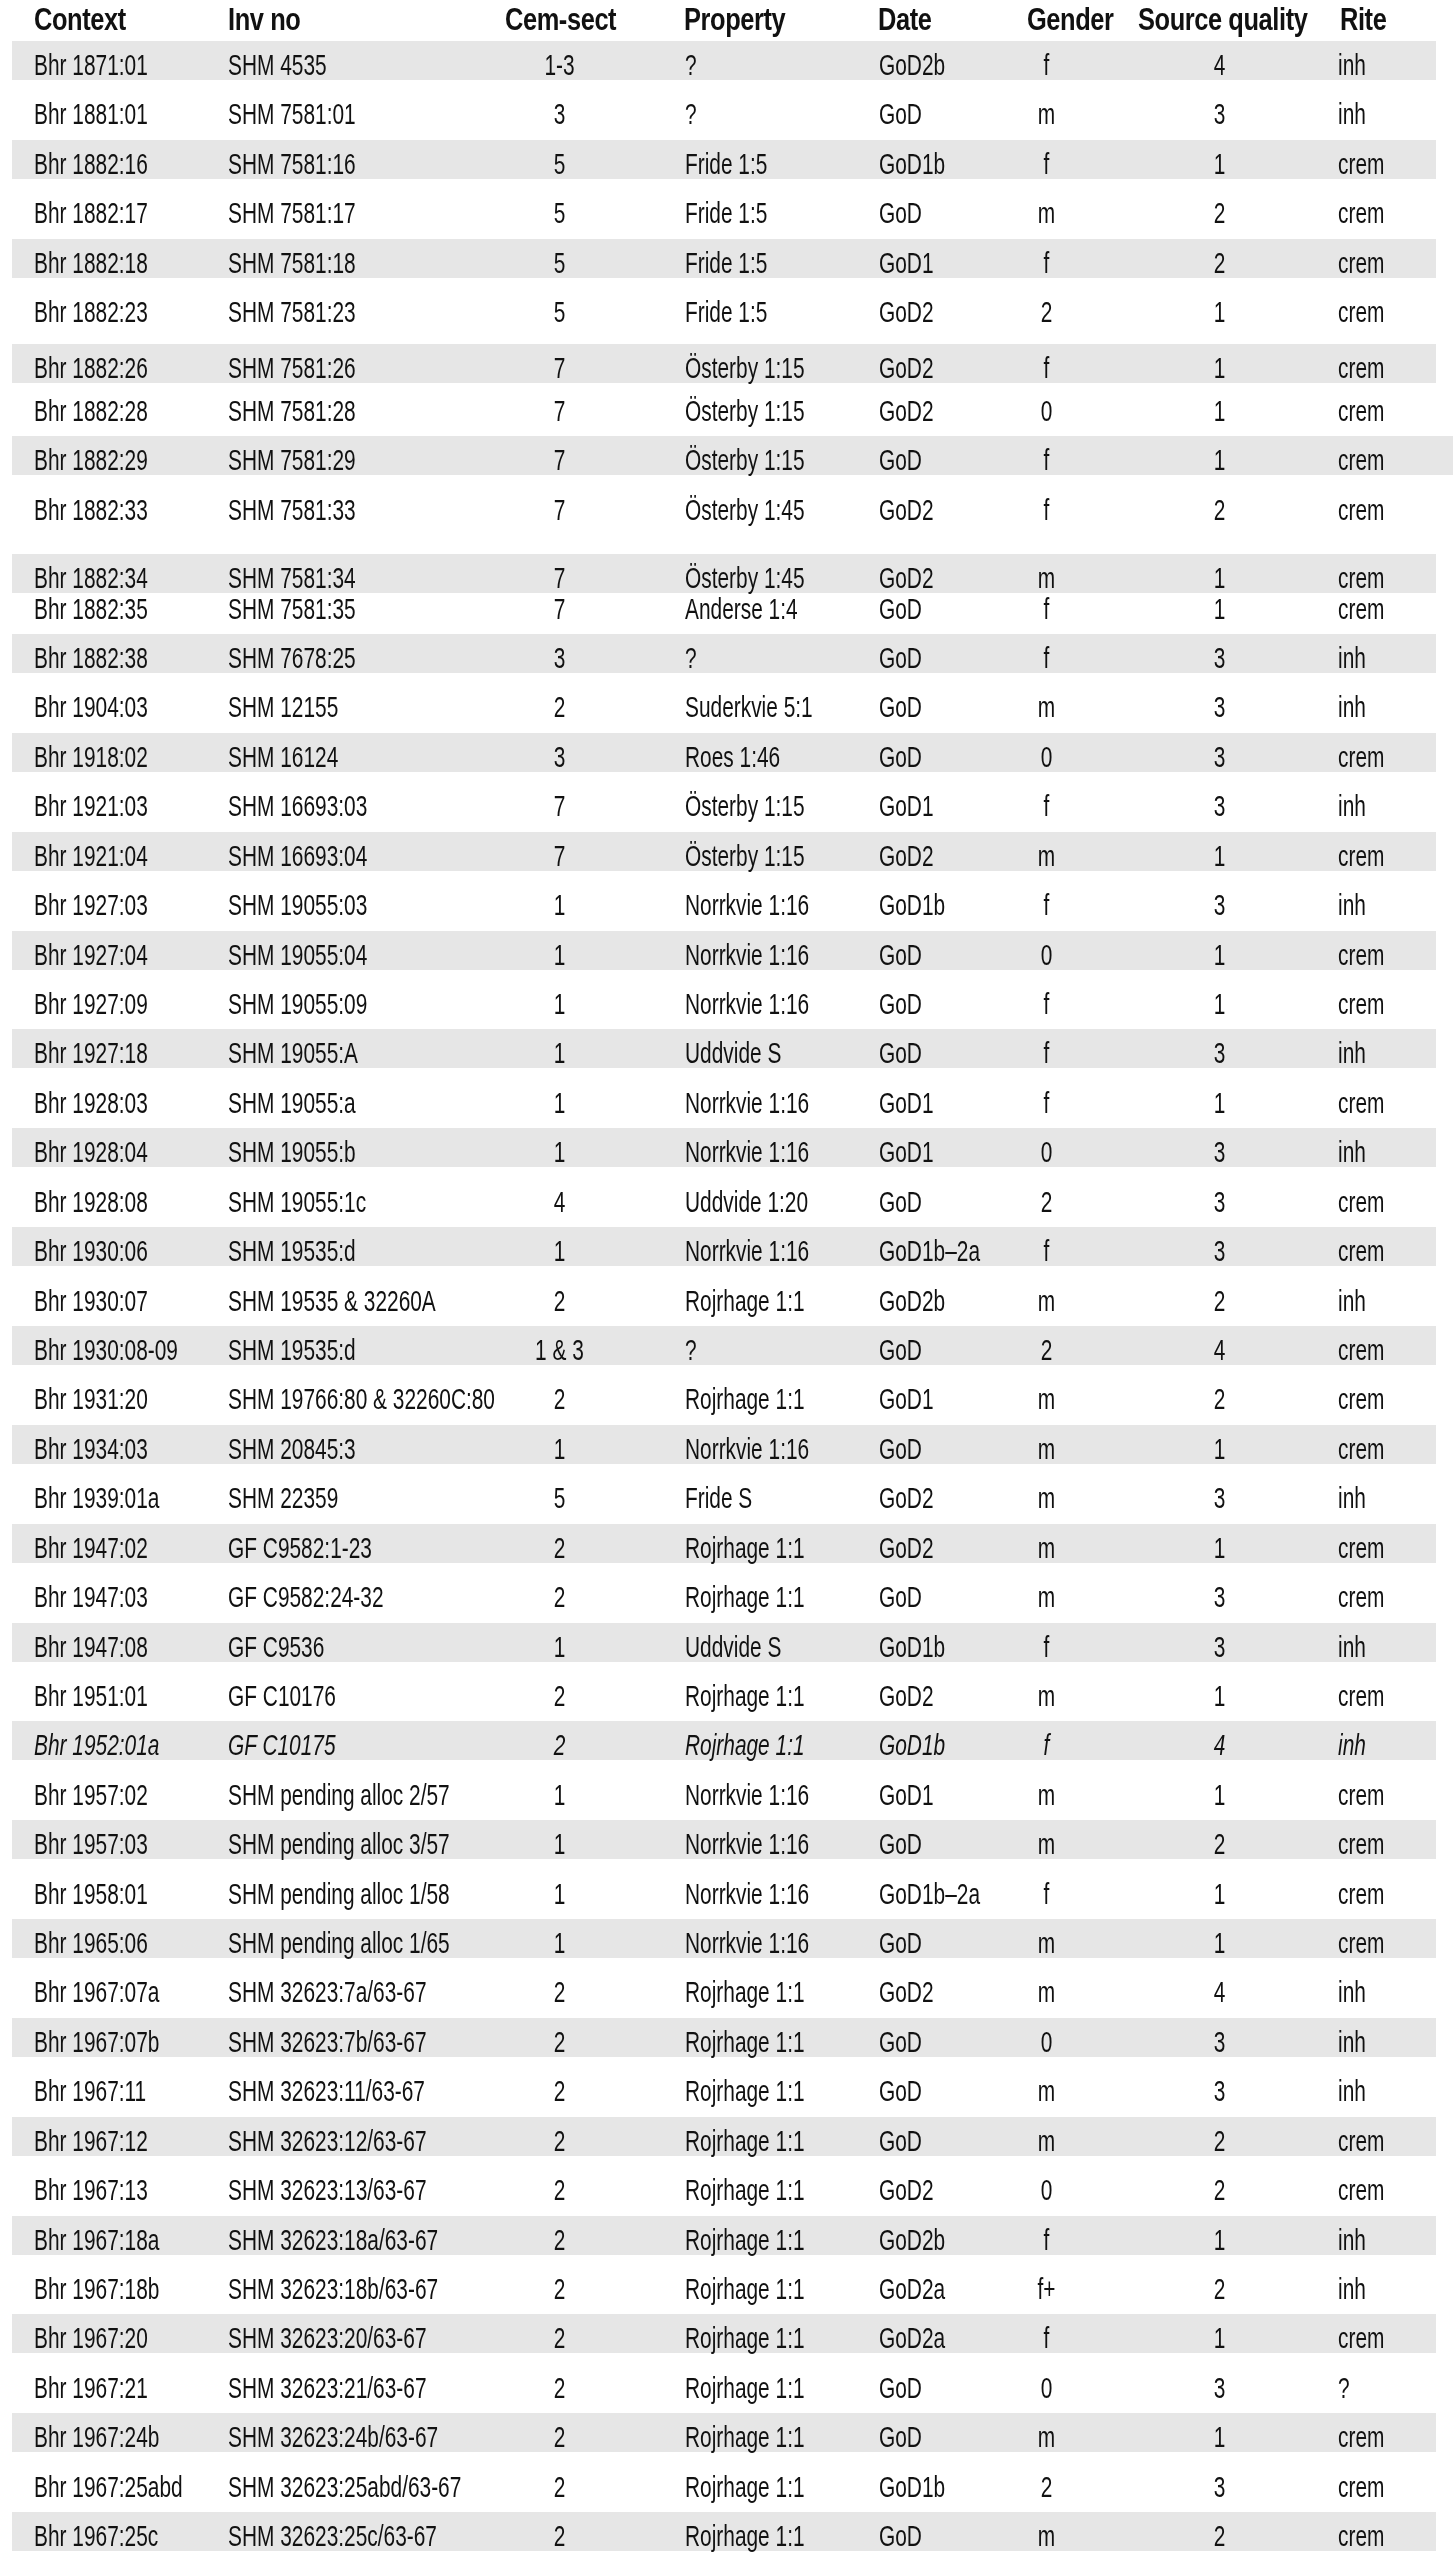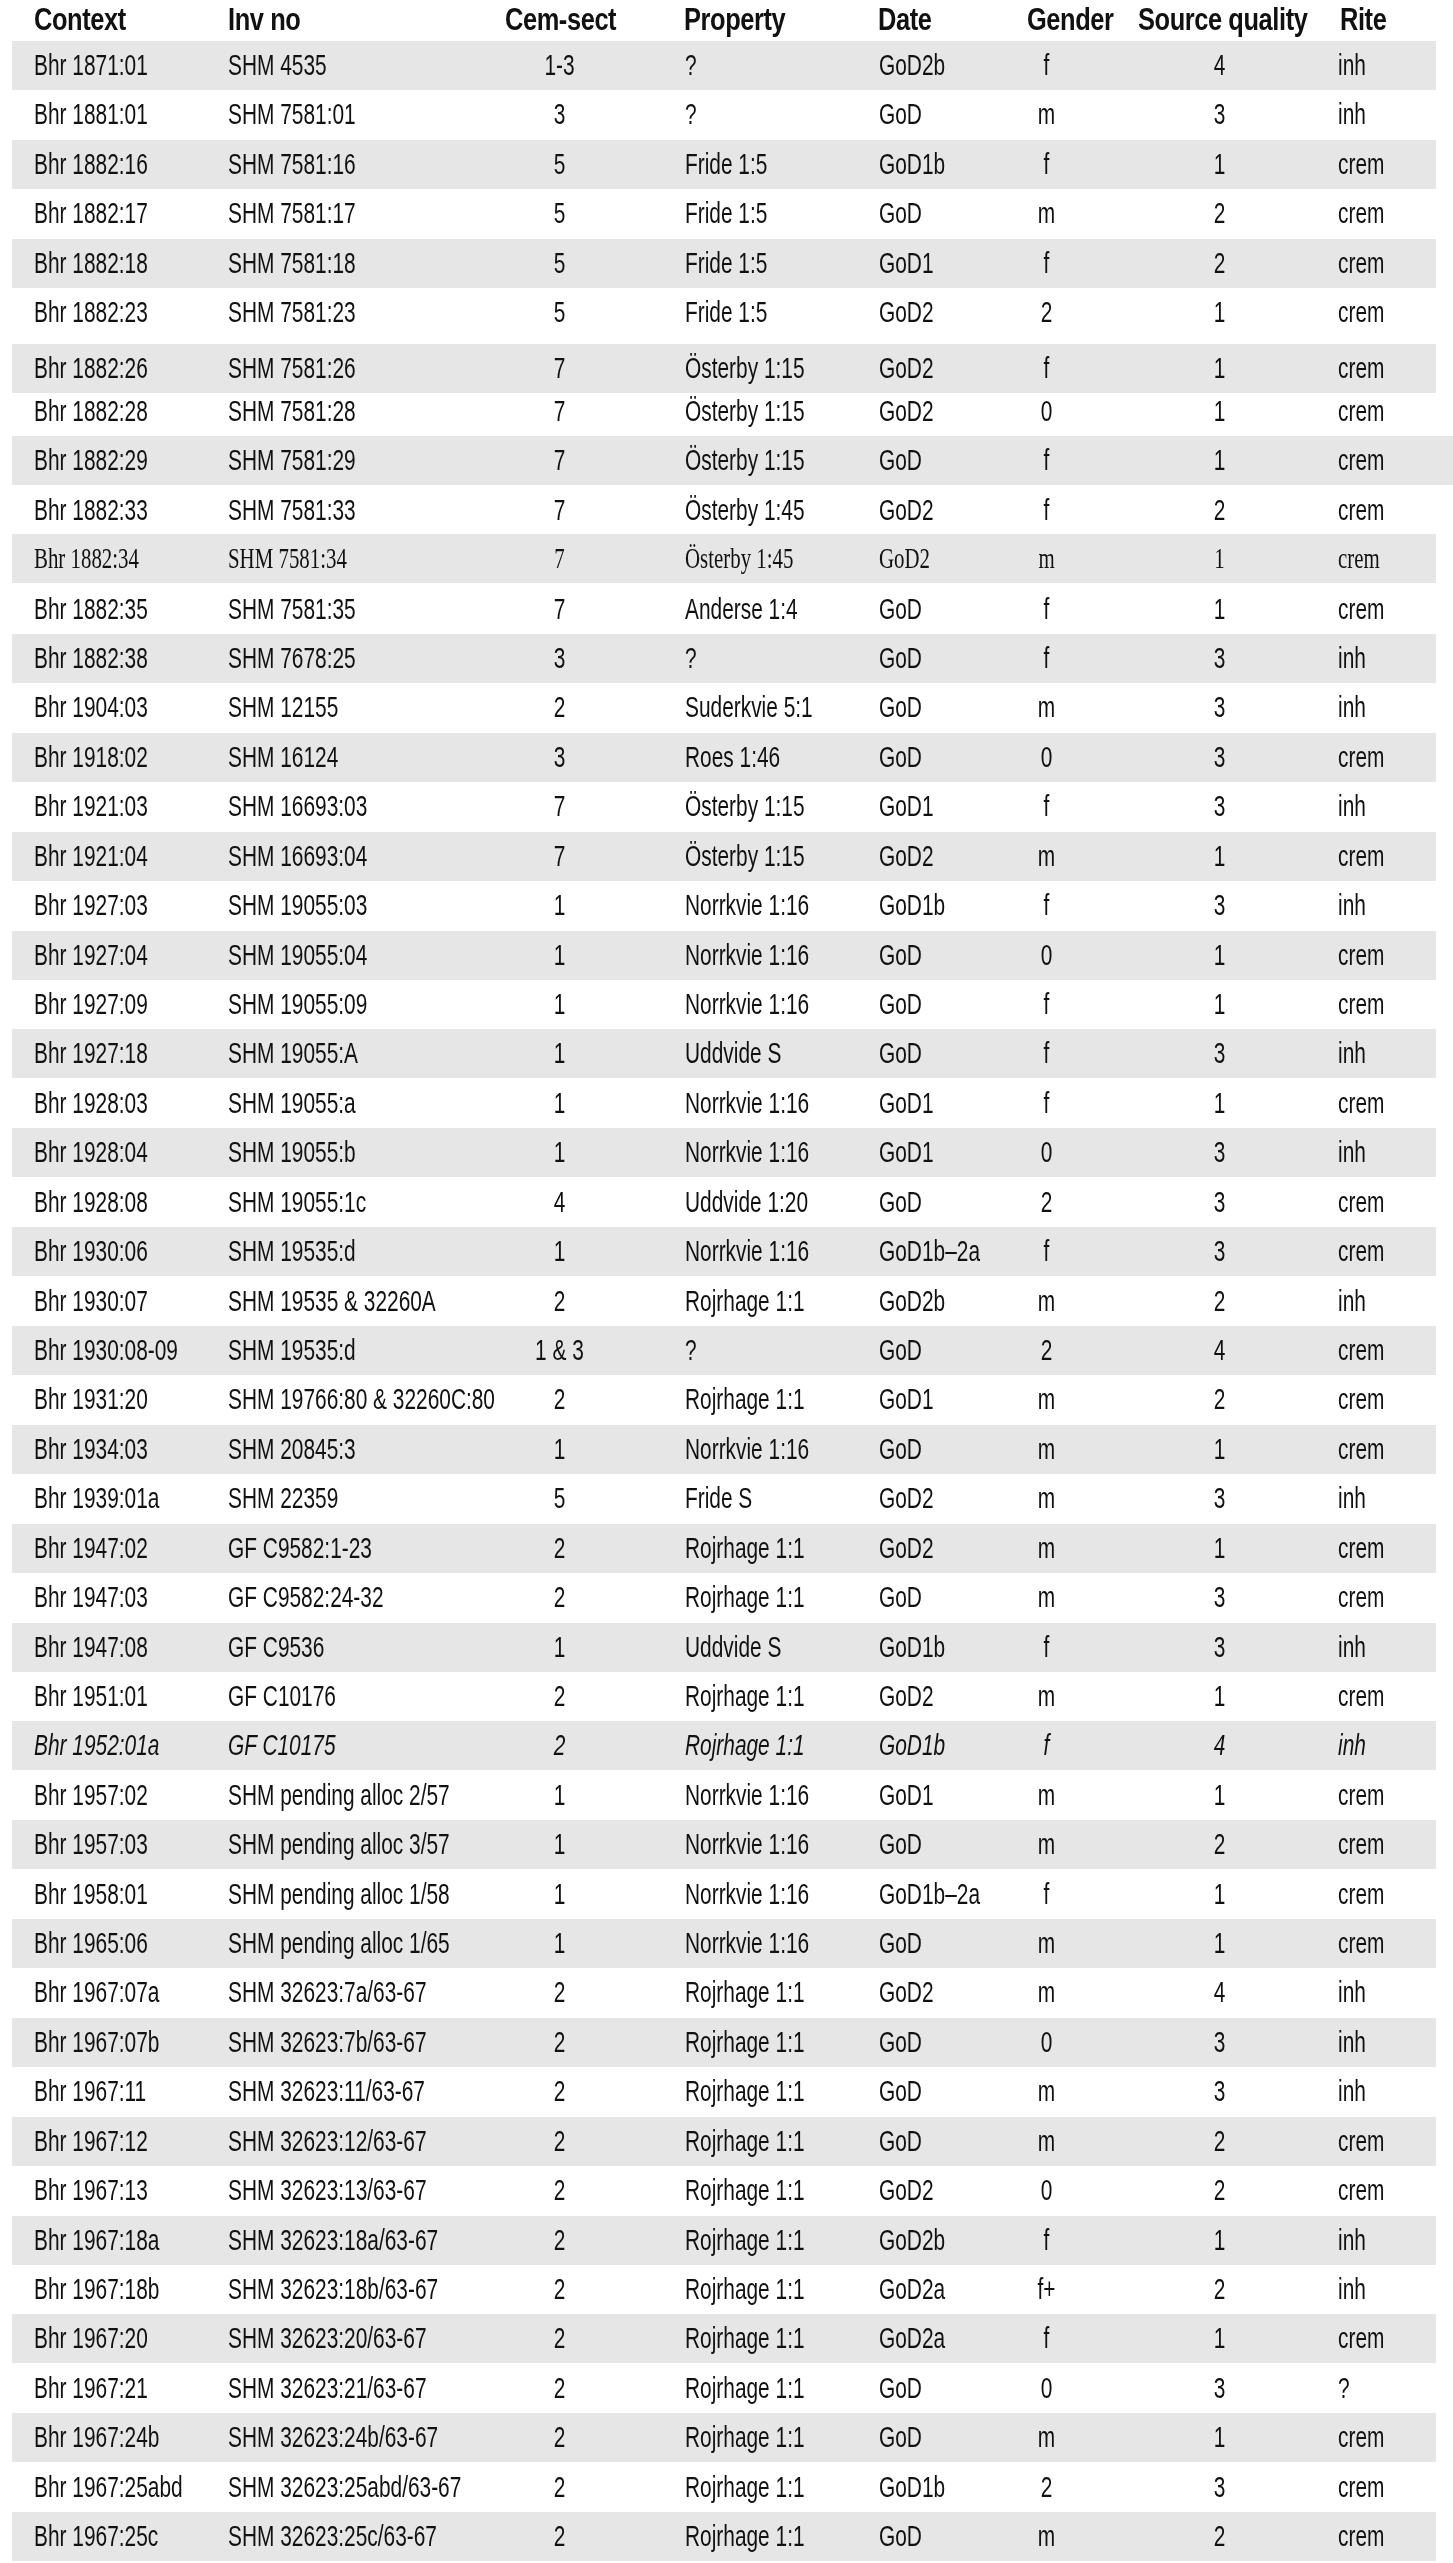--- a/index.html
+++ b/index.html
@@ -1,21 +1,21 @@
 <!DOCTYPE html>
 <html style="font-size:14.6px"><head>
   <meta charset="utf-8">
   <style>
     html, body { margin: 0; padding: 0; background: #ffffff; }
     body { width: 1454px; height: 2563px; position: relative; overflow: hidden;
            font-family: "Liberation Sans Narrow", "Liberation Sans", "DejaVu Sans Condensed", sans-serif; color: #111; }
     .tbl { position: absolute; left: 0; top: 0; width: 1454px; }
     .hdr { position: absolute; left: 0; top: 0; width: 1454px; height: 41px; }
     .hdr .c { font-weight: bold; font-size: 31px; letter-spacing: -0.5px; top: 1.8px; transform: scaleX(0.82); transform-origin: left top; }
-    .row { position: absolute; left: 12px; width: 1424px; height: 49px; }
+    .row { position: absolute; left: 12px; width: 1424px; height: 39px; }
     .row.alt { background: #e6e6e6; }
     .c { position: absolute; white-space: nowrap; font-size: 29px; line-height: 49px;
          transform: scaleX(0.72); transform-origin: left center; }
     .hdr .c { line-height: 36px; }
     .ctr { transform-origin: center center; text-align: center; }
     
     .row .col-context { left: 22px; }
     .row .col-inv { left: 216px; }
     .row .col-cem { left: 502px; width: 91px; }
     .row .col-prop { left: 673px; }
@@ -140,21 +140,21 @@
       <div class="row" style="top: 486px;">
         <span class="c col-context">Bhr 1882:33</span>
         <span class="c col-inv">SHM 7581:33</span>
         <span class="c col-cem ctr">7</span>
         <span class="c col-prop">Österby 1:45</span>
         <span class="c col-date">GoD2</span>
         <span class="c col-gender ctr">f</span>
         <span class="c col-sq ctr">2</span>
         <span class="c col-rite">crem</span>
       </div>
-      <div class="row alt" style="top: 534px; font-family: Liberation Serif, serif;">
+      <div class="row alt" style="top: 554px;">
         <span class="c col-context">Bhr 1882:34</span>
         <span class="c col-inv">SHM 7581:34</span>
         <span class="c col-cem ctr">7</span>
         <span class="c col-prop">Österby 1:45</span>
         <span class="c col-date">GoD2</span>
         <span class="c col-gender ctr">m</span>
         <span class="c col-sq ctr">1</span>
         <span class="c col-rite">crem</span>
       </div>
       <div class="row" style="top: 585px;">

